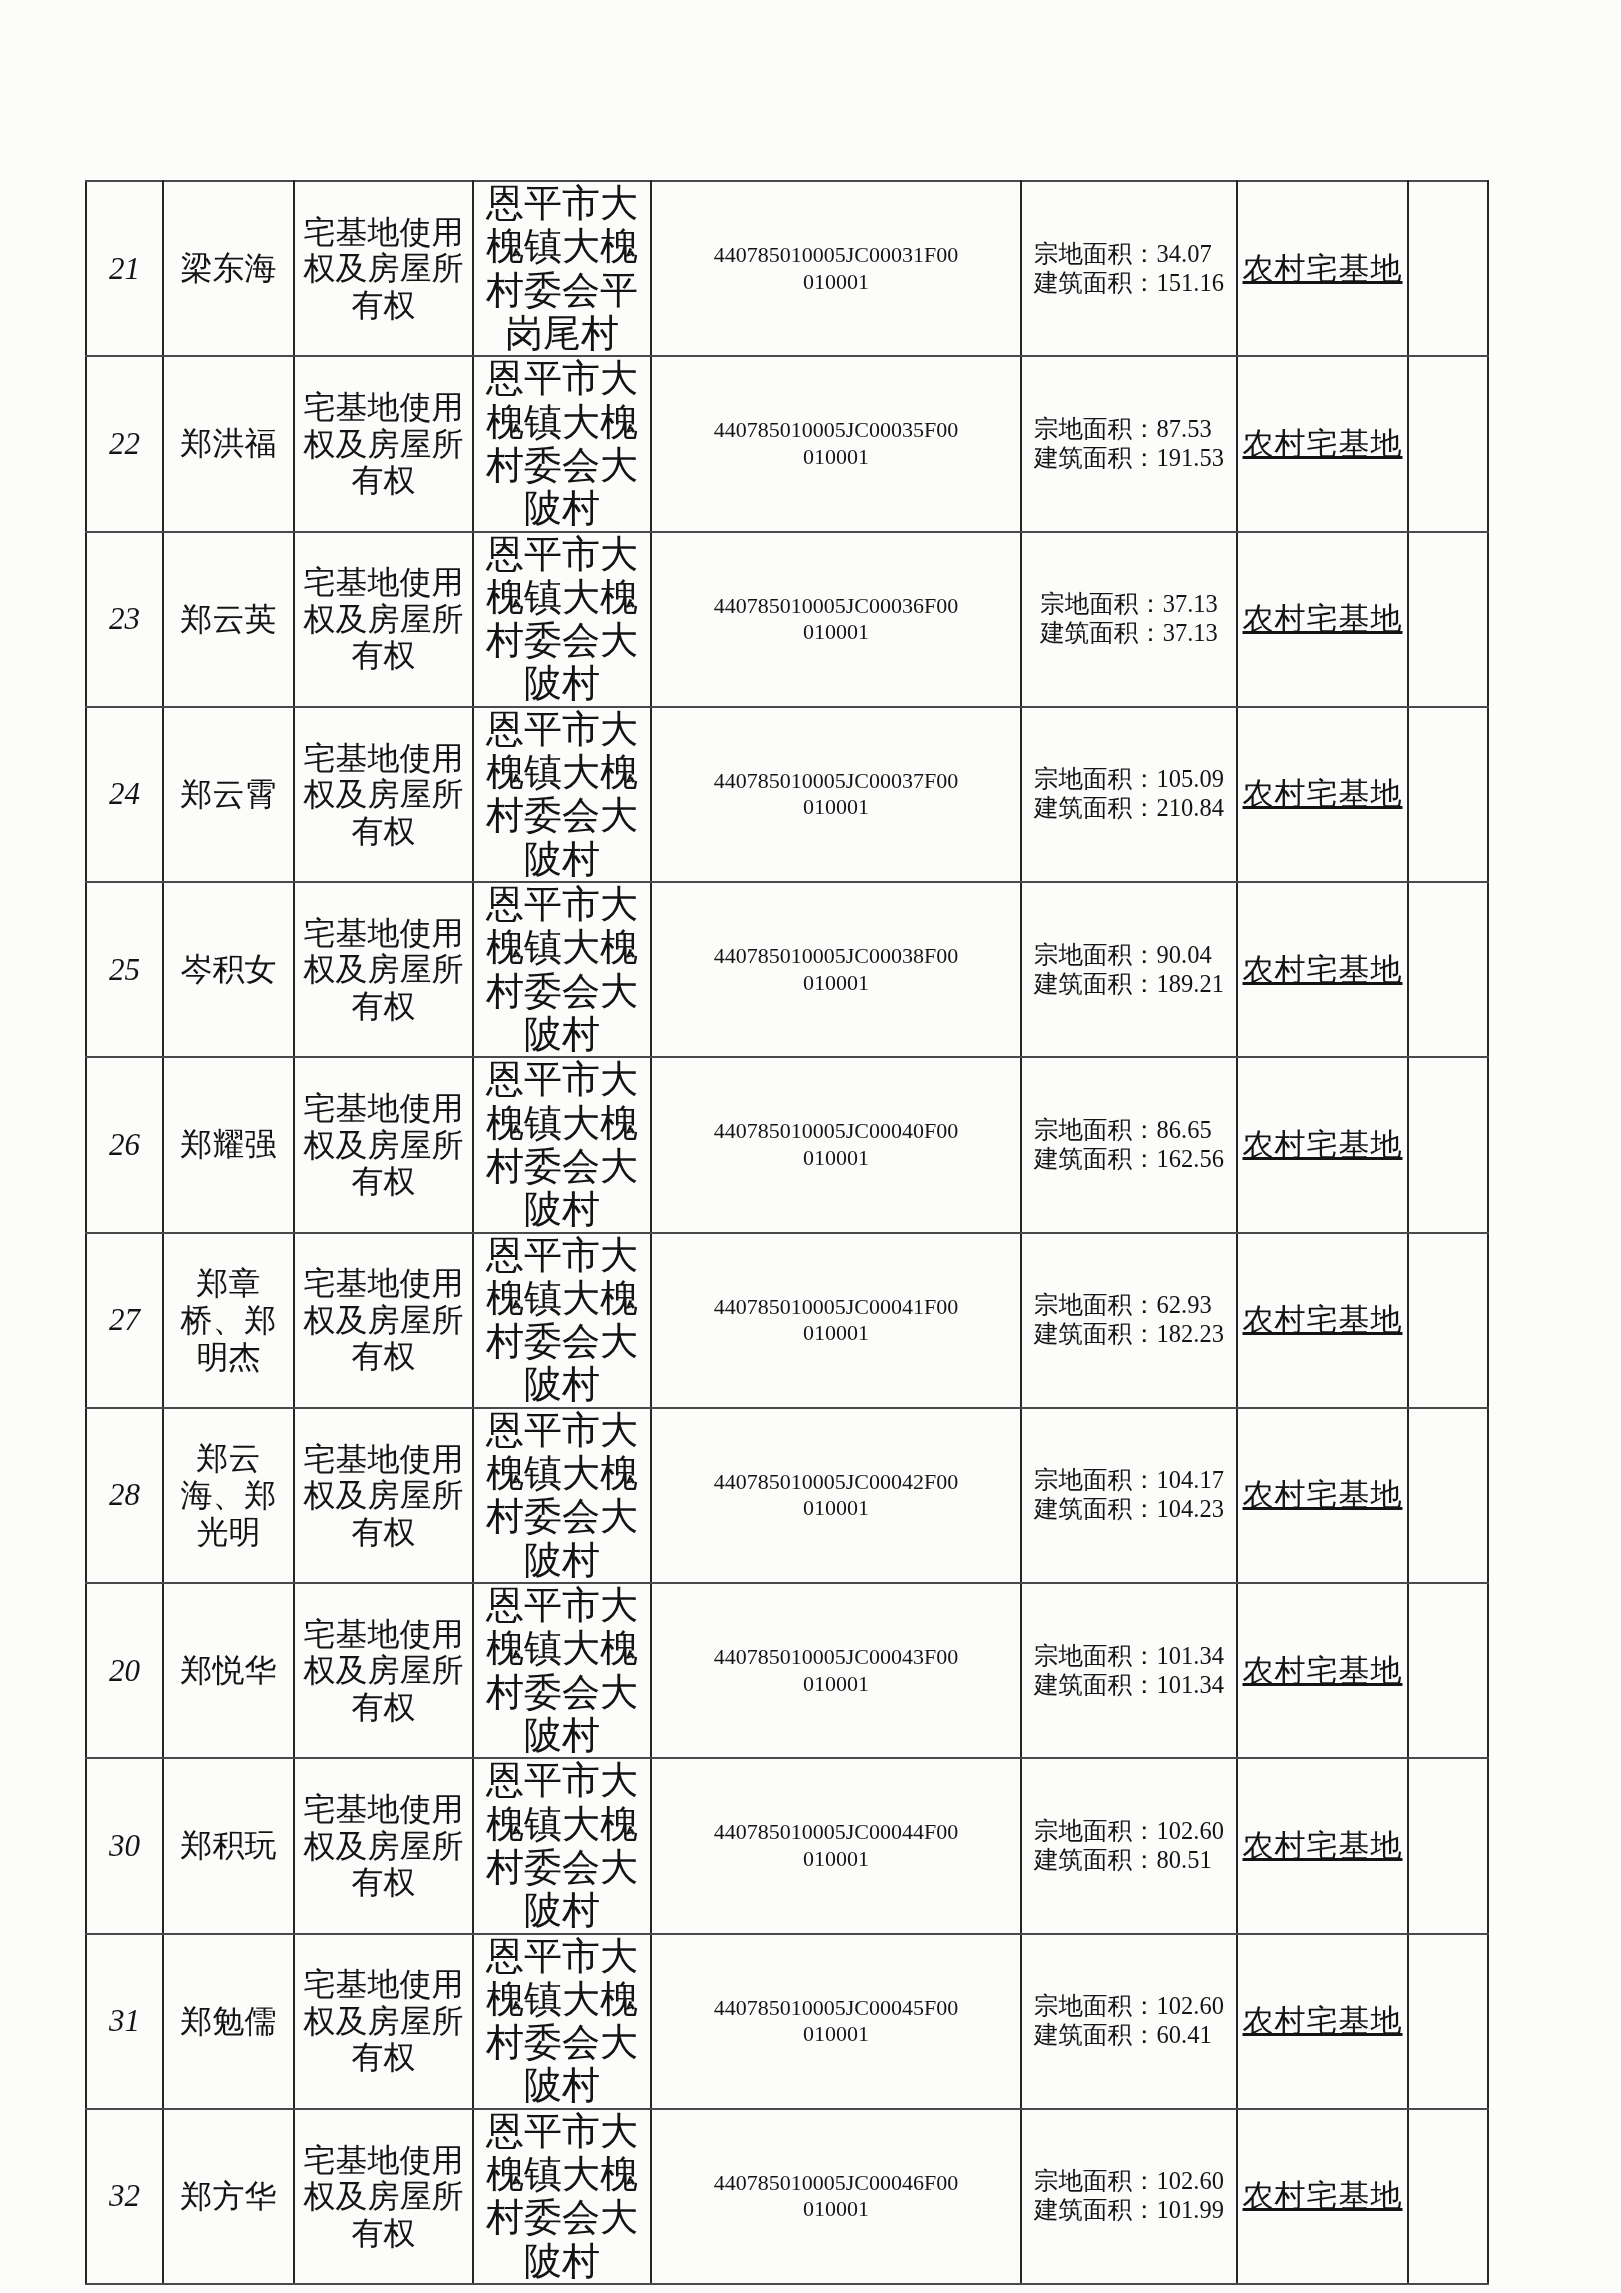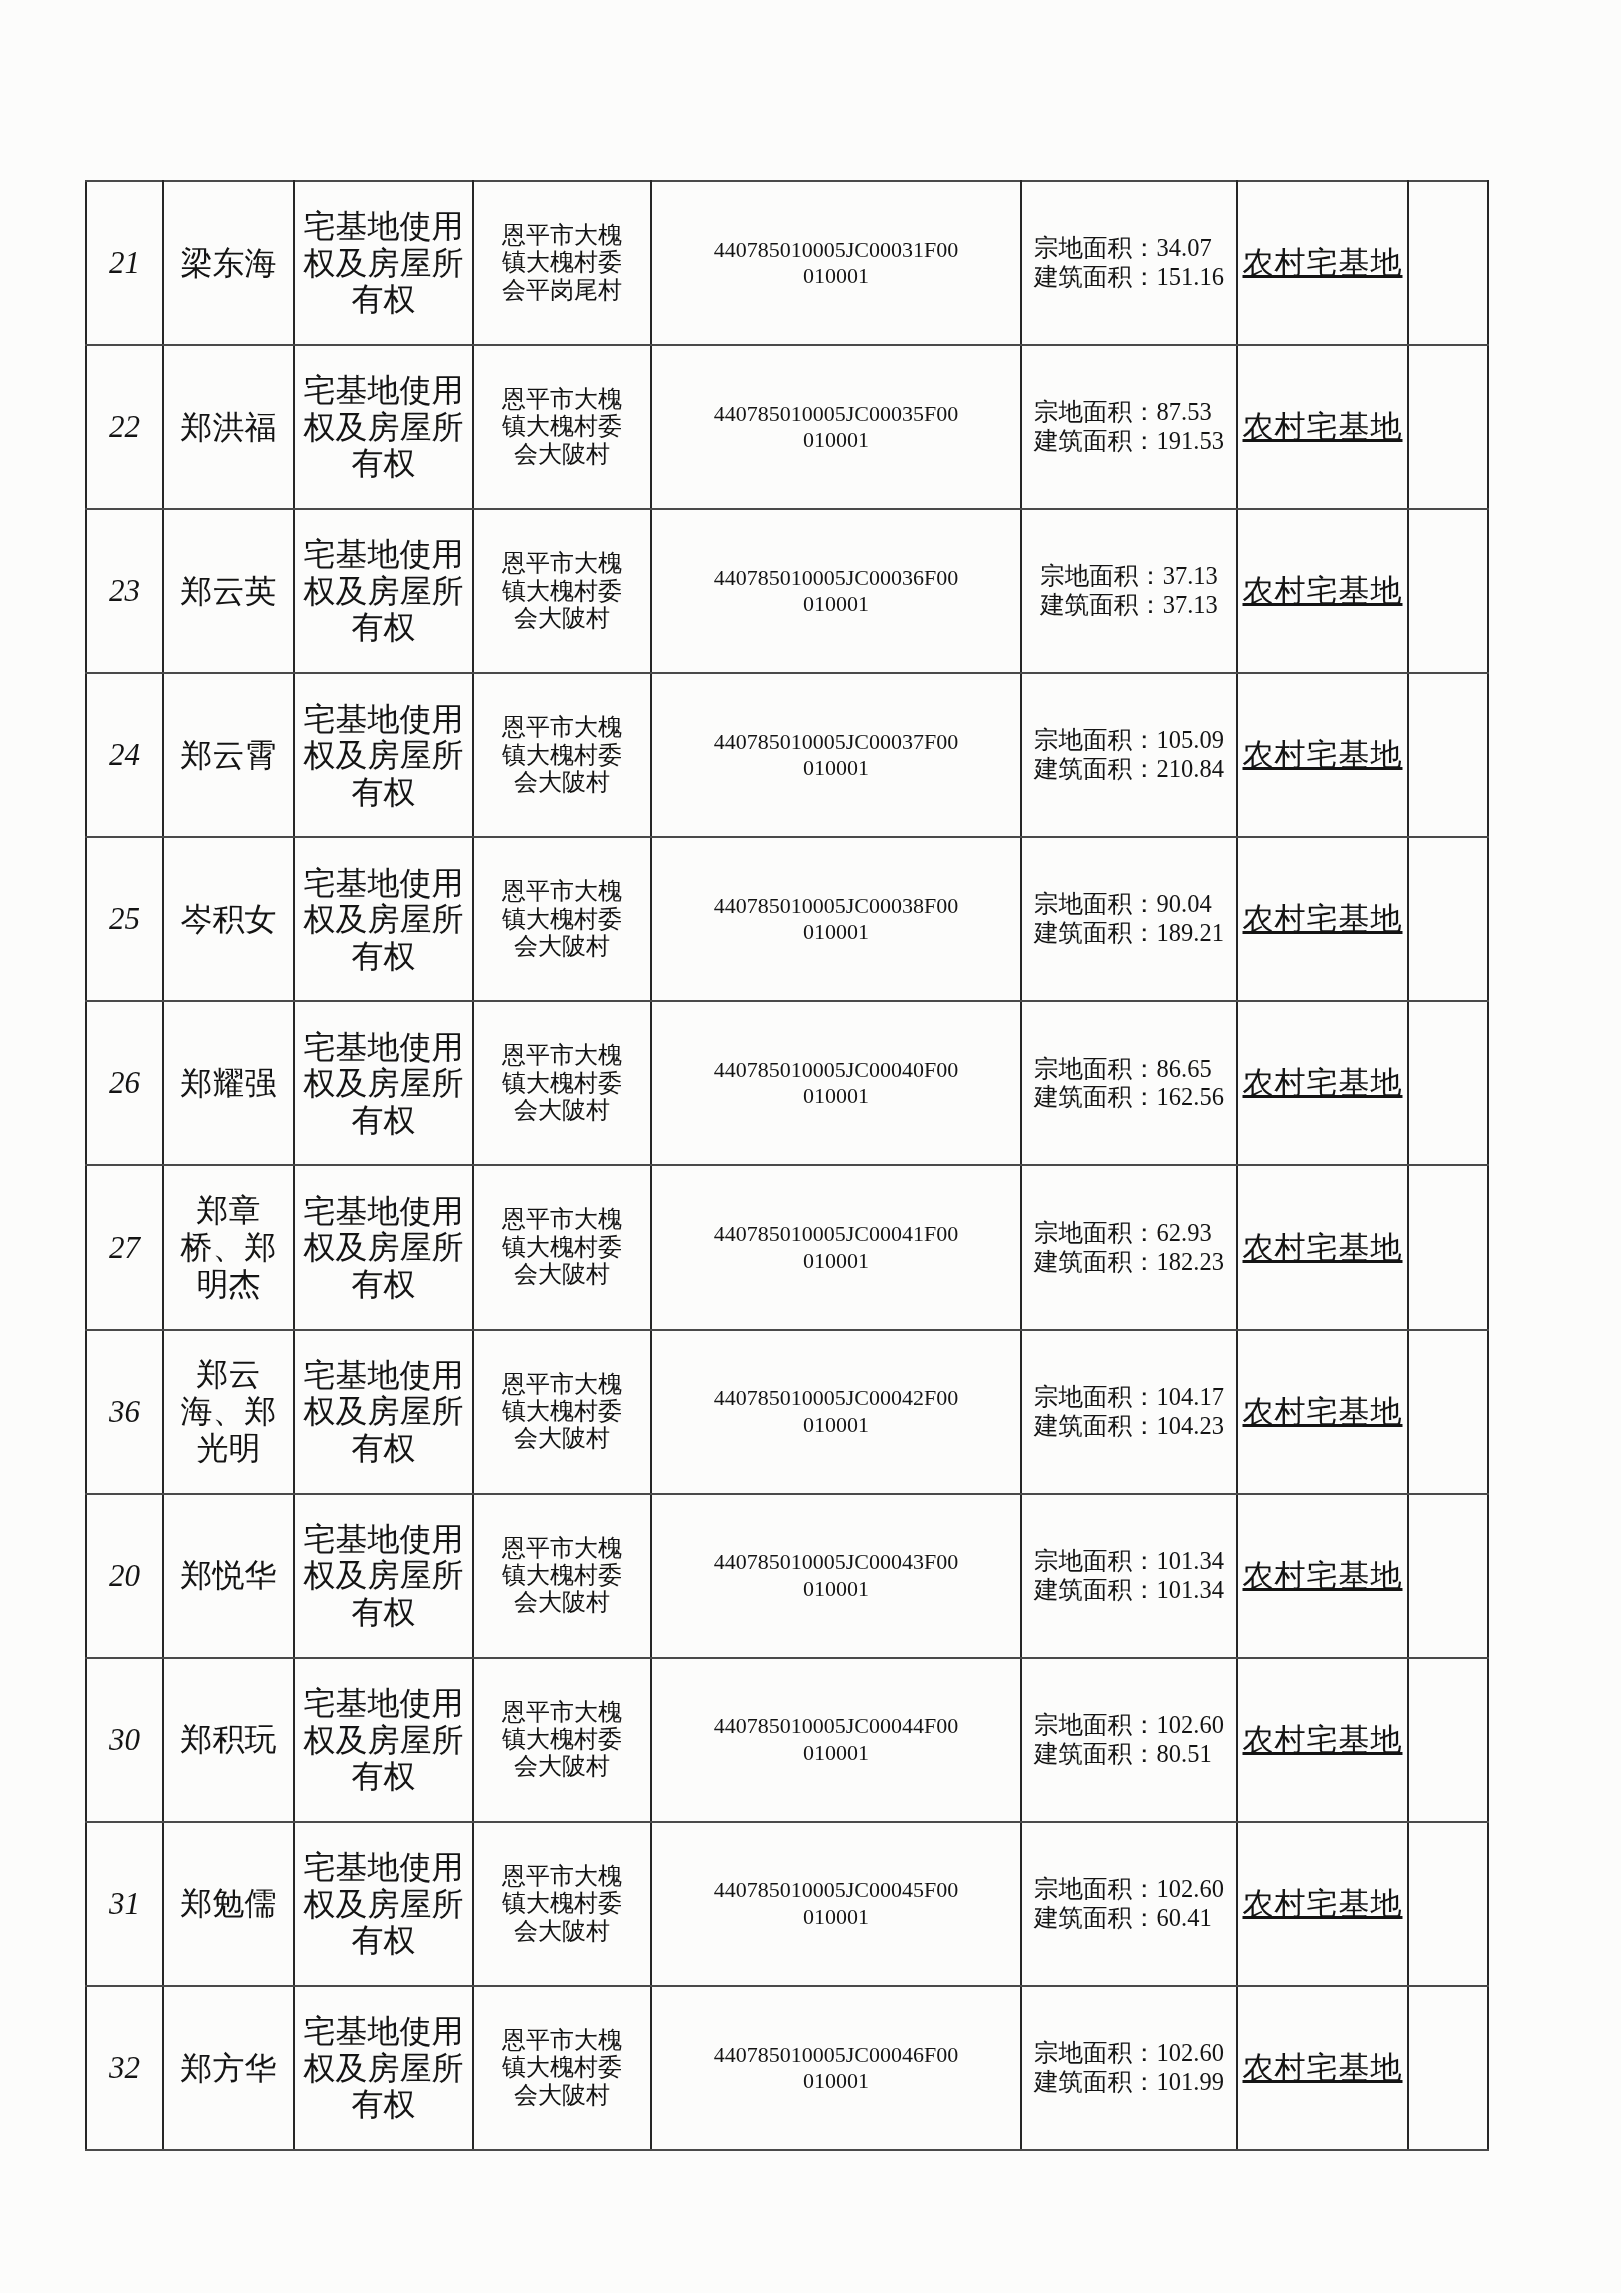--- a/index.html
+++ b/index.html
@@ -22,21 +22,21 @@
     border-right:2px solid #262626;
     border-top:2px solid #4a4a4a;
     border-bottom:2px solid #4a4a4a;
     vertical-align:middle;text-align:center;
     overflow:hidden;padding:0;
   }
   tr{height:164px;}
   td.no{font-size:31px;font-style:italic;}
   td.name{font-size:32px;line-height:1.15;padding:0 11.8px;}
   td.rights{font-size:32px;line-height:1.14;padding:0 5.9px;}
-  td.loc{font-size:24px;line-height:1.14;padding:0 22px;margin-top:6px;}
+  td.loc{font-size:38px;line-height:1.14;padding:0 0;margin-top:6px;}
   td.id{font-size:22px;line-height:1.2;padding:0 20px;letter-spacing:0;}
   td.area{font-size:24.5px;line-height:1.18;padding:0 3.9px;margin-left:40px;}
   .area-box{display:inline-block;text-align:left;}
   td.type{font-size:31px;padding:0 2px;letter-spacing:1px;text-decoration:underline;}
   td.blank{background:transparent;}
 </style>
 </head>
 <body>
 
 <div class="sheet">
@@ -172,21 +172,21 @@
         <td class="area">
           <div class="area-box">
             <div><span>宗地面积：</span><span>62.93</span></div>
             <div><span>建筑面积：</span><span>182.23</span></div>
           </div>
         </td>
         <td class="type">农村宅基地</td>
         <td class="blank"></td>
       </tr>
       <tr>
-        <td class="no">36</td>
+        <td class="no">28</td>
         <td class="name">郑云海、郑光明</td>
         <td class="rights">宅基地使用权及房屋所有权</td>
         <td class="loc">恩平市大槐镇大槐村委会大陂村</td>
         <td class="id">
             <div>440785010005JC00042F00</div>
             <div>010001</div>
           </td>
         <td class="area">
           <div class="area-box">
             <div><span>宗地面积：</span><span>104.17</span></div>

